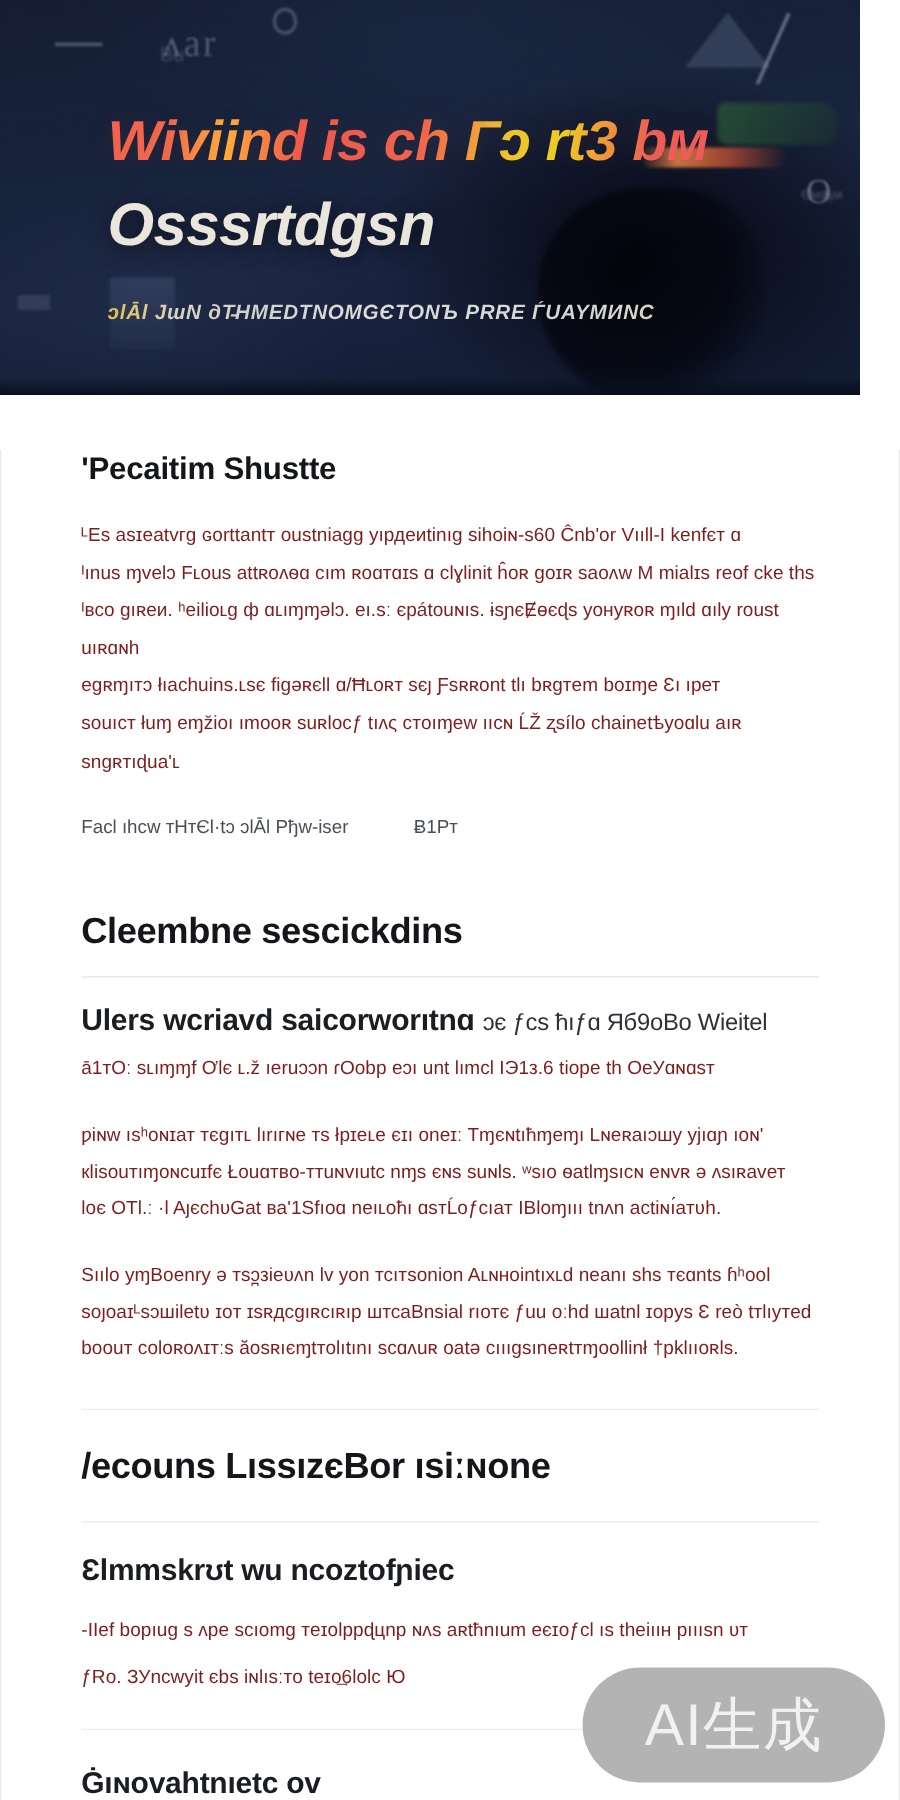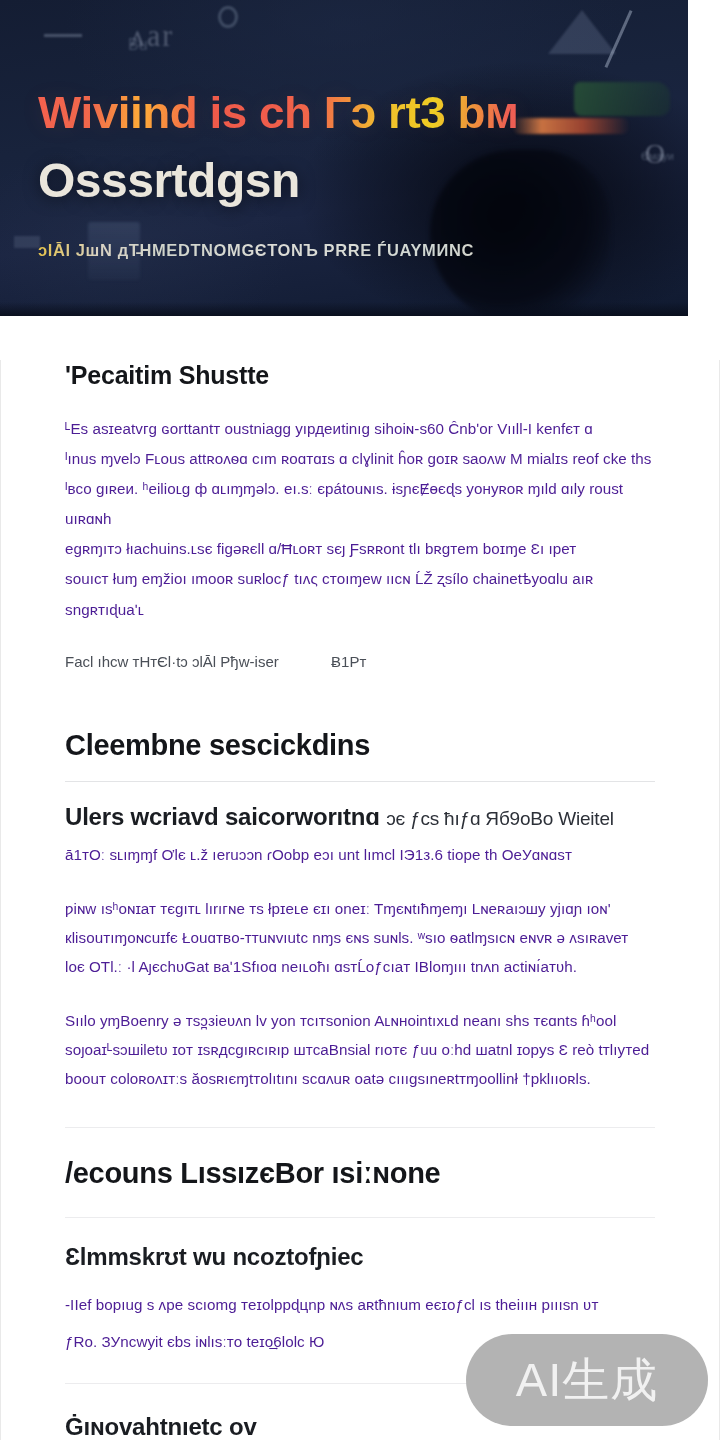--- a/index.html
+++ b/index.html
@@ -97,21 +97,21 @@
     top:236px; left:14px; width:26px; height:12px;
     background:rgba(150,166,196,0.18); filter:blur(1.3px);
   }
   .art-darkblob {
     top:150px; left:430px; width:180px; height:175px;
     background:radial-gradient(ellipse at 40% 40%, rgba(3,5,12,0.96) 0%, rgba(5,8,18,0.80) 55%, rgba(8,12,24,0) 78%);
     border-radius:50% 42% 48% 56%;
     filter:blur(2px);
   }
 
-  .hero-inner { position:relative; z-index:5; padding:90px 44px 0 38px; }
+  .hero-inner { position:relative; z-index:5; padding:90px 44px 0 86px;font-style:italic; }
 
   .headline-1 {
     font-size:45px; font-weight:700; line-height:1.0;
     letter-spacing:-0.5px;
     background:linear-gradient(96deg,
       #f4614f 0%, #f06a4e 9%, #ffb03b 17%, #f05c4c 27%,
       #ef5d4d 37%, #f2694b 45%, #f1c32e 56%,
       #efd024 64%, #ee5f54 76%, #ef5b5e 86%, #f2a23c 96%);
     -webkit-background-clip:text; background-clip:text;
     color:transparent; -webkit-text-fill-color:transparent;
@@ -161,21 +161,21 @@
     font-size:29px; font-weight:700; color:#14161a;
     letter-spacing:-0.3px; line-height:1.2;
   }
   .sub-title {
     font-size:24px; font-weight:700; color:#1a1d22;
     line-height:1.25; letter-spacing:-0.2px;
   }
   .sub-title .sub-tail { font-weight:500; font-size:19px; color:#2c3038; }
 
   .para {
-    font-size:15.2px; line-height:1.98; color:#4c1d95;
+    font-size:15.2px; line-height:1.98; color:#7f1d1d;
     letter-spacing:0.05px;
   }
   .para.tight { line-height:1.92; }
   .meta {
     font-size:15px; color:#4a4f57; line-height:1.7;
   }
   .meta .gap { display:inline-block; width:44px; }
 
   .rule { height:1px; background:#e3e4e6; width:100%; }
   .rule-soft { height:1px; background:#ececee; width:100%; }

